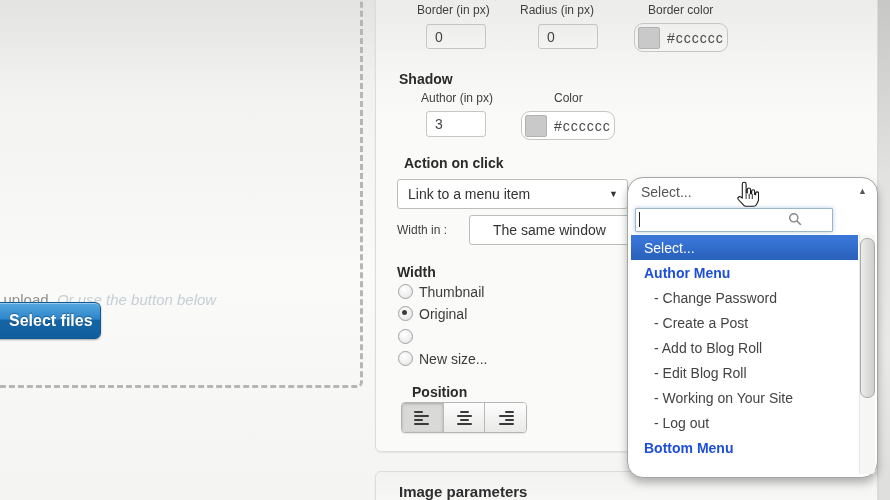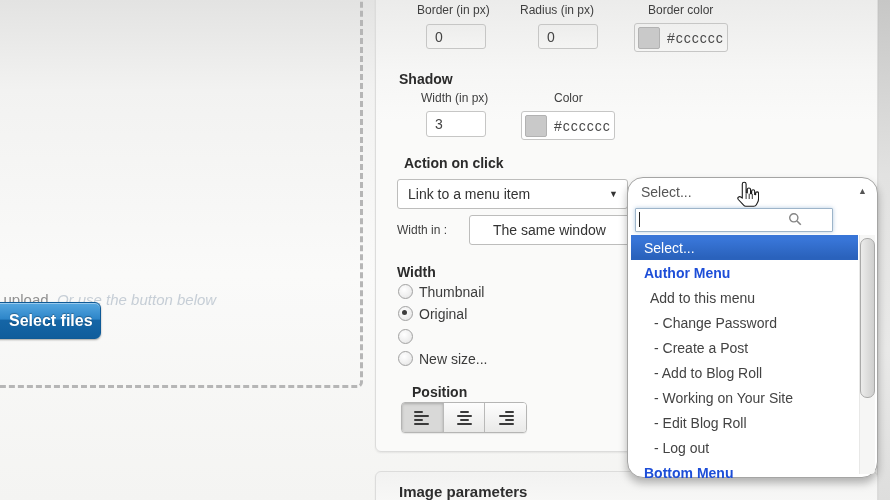--- a/index.html
+++ b/index.html
@@ -31,21 +31,21 @@
   #panel-image{left:375px;top:471px;width:501px;height:45px;
     background:linear-gradient(180deg,#f2f2f1,#fafaf9);}
   #panel-image h3{position:absolute;left:23px;top:11px;margin:0;font-size:15px;color:#2e2e2e;}
   
   .lbl{position:absolute;font-size:12px;color:#3f3f3f;white-space:nowrap;}
   .hd{position:absolute;font-size:14px;font-weight:bold;color:#2b2b2b;white-space:nowrap;}
   .inp{position:absolute;border:1px solid #c6c6c5;border-radius:3px;font-size:14px;color:#444;
     font-family:"Liberation Sans",sans-serif;padding:0 0 0 8px;outline:none;}
   .inp.gray{background:linear-gradient(180deg,#ededec,#f4f4f3);}
   .inp.white{background:#fff;}
-  .colorbox{position:absolute;border:1px solid #c6c6c5;border-radius:3px;display:flex;align-items:center;}
+  .colorbox{position:absolute;border:1px solid #c6c6c5;border-radius:9px;display:flex;align-items:center;}
   .colorbox.gray{background:linear-gradient(180deg,#efefee,#f5f5f4);}
   .colorbox.white{background:#fff;}
   .swatch{width:20px;height:20px;margin-left:3px;background:#c9c9c9;border:1px solid #b2b2b2;border-radius:2px;}
   .colorval{margin-left:7px;font-size:14px;color:#4a4a4a;letter-spacing:1px;}
   .selbox{position:absolute;background:#fff;border:1px solid #bdbdbc;border-radius:3px;
     font-size:14px;color:#333;display:flex;align-items:center;}
   .selbox .seltext{padding-left:10px;white-space:nowrap;}
   .sel-arrow{position:absolute;right:9px;top:9px;font-size:9px;color:#333;}
   
   .radio{position:absolute;width:13px;height:13px;border:1px solid #a2a2a2;border-radius:50%;
@@ -115,21 +115,21 @@
     <span class="lbl" style="left:272px;top:22px">Border color</span>
 
     <input class="inp gray" style="left: 50px; top: 43px; width: 50px; height: 23px;" value="0">
     <input class="inp gray" style="left: 162px; top: 43px; width: 50px; height: 23px;" value="0">
     <div class="colorbox gray" style="left:258px;top:42px;width:92px;height:27px">
       <span class="swatch"></span>
       <span class="colorval">#cccccc</span>
     </div>
 
     <span class="hd" style="left:23px;top:90px">Shadow</span>
-    <span class="lbl" style="left:45px;top:110px">Width (in px)</span>
+    <span class="lbl" style="left:45px;top:110px">Author (in px)</span>
     <span class="lbl" style="left:178px;top:110px">Color</span>
     <input class="inp white" style="left: 50px; top: 130px; width: 50px; height: 24px;" value="3">
     <div class="colorbox white" style="left:145px;top:130px;width:92px;height:27px">
       <span class="swatch"></span>
       <span class="colorval">#cccccc</span>
     </div>
 
     <span class="hd" style="left:28px;top:174px">Action on click</span>
     <div class="selbox" style="left:21px;top:198px;width:229px;height:28px">
       <span class="seltext">Link to a menu item</span>
@@ -191,26 +191,25 @@
     <span id="search-caret"></span>
     <span id="search-mag">
       <svg width="14" height="14" viewBox="0 0 14 14">
         <circle cx="5.8" cy="5.8" r="4.1" fill="none" stroke="#858585" stroke-width="1.4"></circle>
         <line x1="9" y1="9" x2="12.8" y2="12.8" stroke="#858585" stroke-width="1.6"></line>
       </svg>
     </span>
     <div id="chosen-list">
       <div class="ch-item highlighted">Select...</div>
       <div class="ch-item group">Author Menu</div>
-      <div class="ch-item">Add to this menu</div>
       <div class="ch-item sub">- Change Password</div>
       <div class="ch-item sub">- Create a Post</div>
       <div class="ch-item sub">- Add to Blog Roll</div>
+      <div class="ch-item sub">- Edit Blog Roll</div>
       <div class="ch-item sub">- Working on Your Site</div>
-      <div class="ch-item sub">- Edit Blog Roll</div>
       <div class="ch-item sub">- Log out</div>
       <div class="ch-item group">Bottom Menu</div>
     </div>
     <div id="ch-track"></div>
     <div id="ch-thumb"></div>
   </div>
 
   <span id="hand-cursor">
     <svg width="23" height="27" viewBox="0 0 23 27">
       <path d="M8.2 1.2c1.1 0 1.9.9 1.9 1.9v8.7l1.2.15V8.6c0-.9.75-1.6 1.65-1.6.9 0 1.6.7 1.6 1.6v4l1.1.14v-2.5c0-.85.7-1.5 1.5-1.5s1.5.65 1.5 1.5v3.3l1 .13v-1.3c0-.8.65-1.45 1.45-1.45.8 0 1.45.65 1.45 1.45v5.3c0 1.4-.35 2.7-1 3.9l-1.2 2.2c-.5.9-1.45 1.5-2.5 1.5H9.8c-.85 0-1.65-.4-2.2-1.05L2.3 18.5c-.6-.75-.5-1.85.25-2.45.65-.55 1.6-.55 2.25-.05l1.5 1.15V3.1c0-1 .85-1.9 1.9-1.9z" fill="#ffffff" stroke="#1a1a1a" stroke-width="1.1" stroke-linejoin="round"></path>

